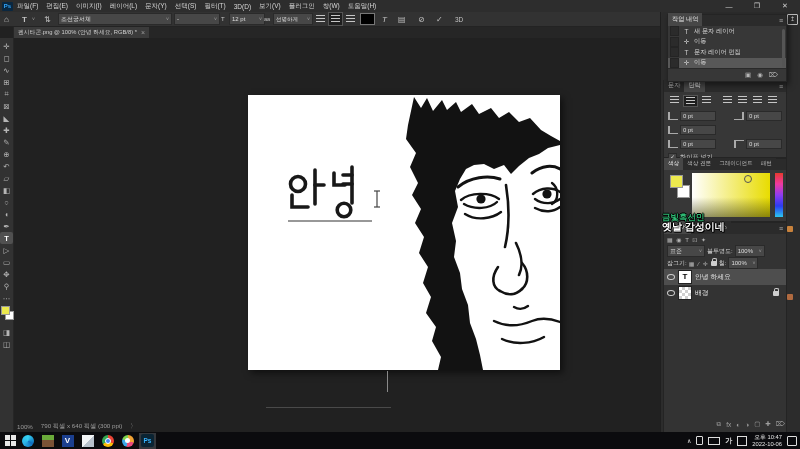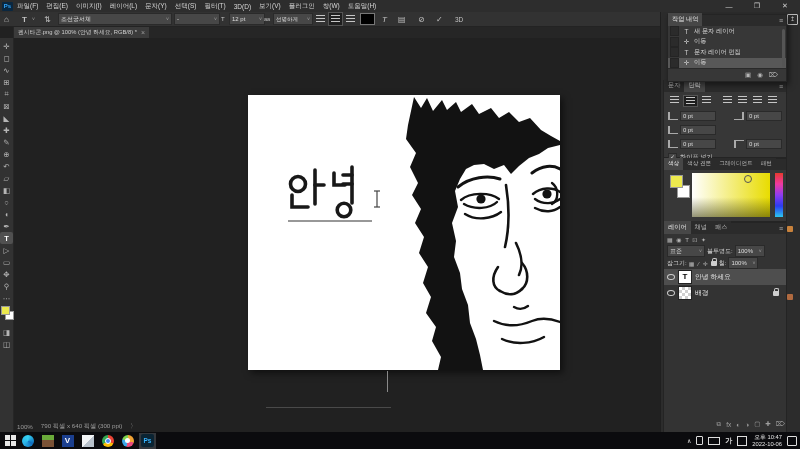--- a/index.html
+++ b/index.html
@@ -548,20 +548,24 @@
       <span>fx</span>
       <span>◐</span>
       <span>◑</span>
       <span>▢</span>
       <span>✚</span>
       <span>⌦</span>
     </div>
   </div>
 
   <div class="chat">
+    <div class="chat-msg">
+      <span class="chat-user u-green">금빛혹선민</span>
+      <span class="chat-text">옛날 감성이네</span>
+    </div>
   </div>
 
   <div class="taskbar">
     <div class="start">
         <i></i>
         <i></i>
         <i></i>
         <i></i>
       </div>
     <div class="task-ic">

